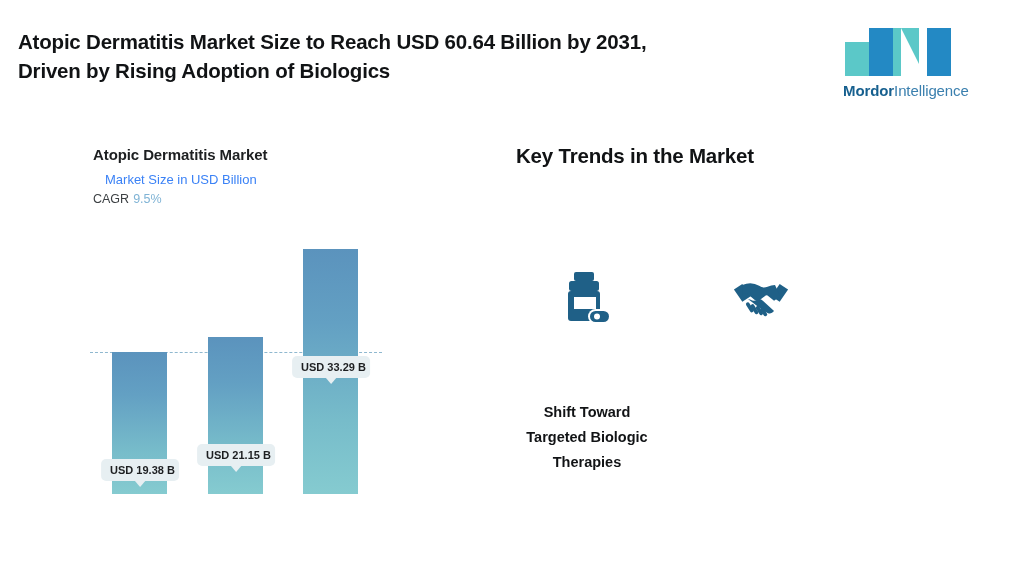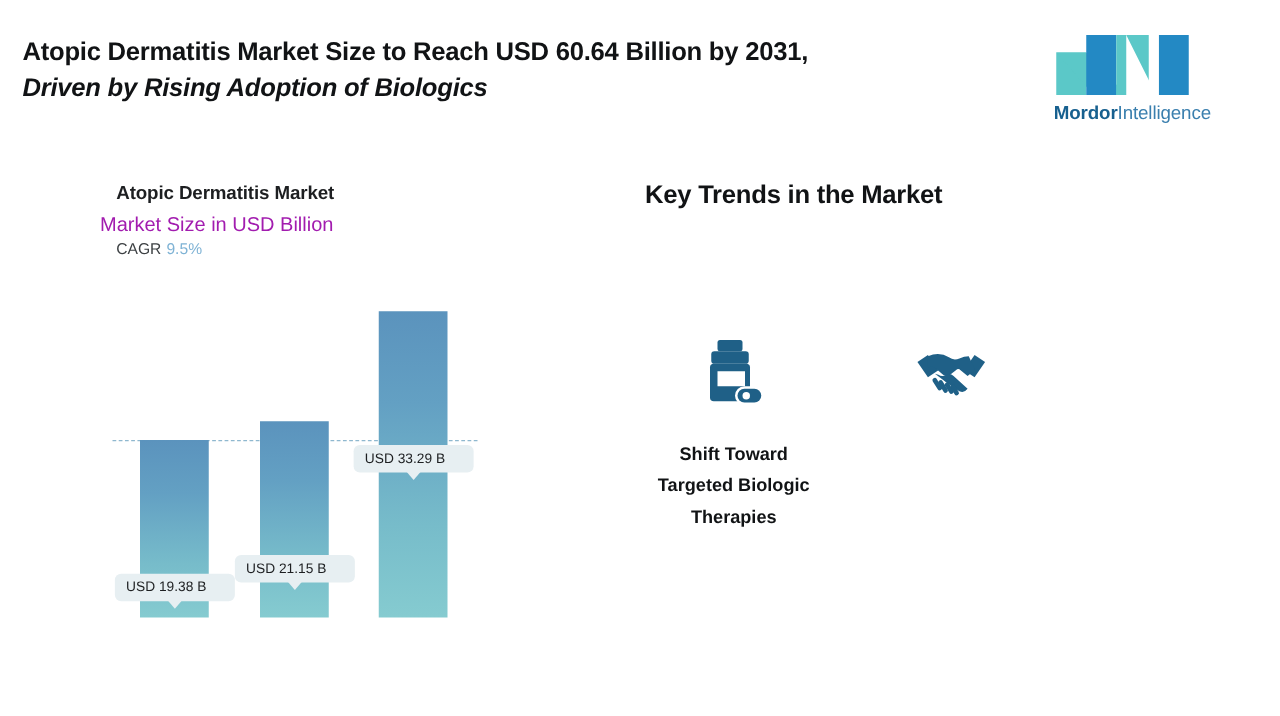--- a/index.html
+++ b/index.html
@@ -10,40 +10,40 @@
     overflow: hidden;
   }
   .page { position: relative; width: 1024px; height: 573px; background:#fff; }
 
   
   .header-title {
     position: absolute; left: 18px; top: 27px; width: 800px;
     font-size: 20.5px; font-weight: bold; color: #111315;
     line-height: 29px; letter-spacing: -0.2px;
   }
-  .header-title .line2 { display:block;font-style:italic; }
+  .header-title .line2 { display:block; }
 
   .logo-wrap { position:absolute; left: 843px; top: 26px; width: 110px; height: 75px; }
   .logo-mark { width: 110px; height: 52px; display:block; }
   .logo-text {
     margin-top: 4px; font-size: 15px; text-align:center;
     color:#1b6a9c; white-space:nowrap; letter-spacing:-0.1px;
   }
   .logo-text b { font-weight: bold; color:#17608f; }
   .logo-text span { font-weight: normal; color:#3a7fae; }
 
   
   .chart-panel { position:absolute; left:0; top:130px; width:420px; height:443px; }
   .chart-title {
     position:absolute; left:93px; top:16px;
     font-size:15px; font-weight:bold; color:#1d1f21; letter-spacing:-0.1px;
   }
   .chart-subtitle {
-    position:absolute; left:80px; top:42px;
-    font-size:16px; color:#a21caf;
+    position:absolute; left:105px; top:42px;
+    font-size:13px; color:#3b82f6;
   }
   .chart-cagr {
     position:absolute; left:93px; top:62px;
     font-size:12.5px; color:#3c4043;
   }
   .chart-cagr .cagr-value { color:#7fb3d5; margin-left:4px;margin-top:36px; }
 
   .plot { position:absolute; left:0; top:0; width:420px; height:443px; }
 
   .baseline {
@@ -55,40 +55,40 @@
     position:absolute; bottom:79px; width:55px;
     background: linear-gradient(to bottom, #5b93bd 0%, #63a0c3 30%, #77bcca 70%, #85cbd0 100%);
   }
   .bar-2025 { left:112px; height:142px; }
   .bar-2026 { left:208px; height:157px; }
   .bar-2031 { left:303px; height:245px; }
 
   .bar-label {
     position:absolute; transform: translateX(-50%);
     background:#e7eff2; color:#1d1f21;
-    font-size:11px; font-weight:normal;
-    padding:5px 23px 5px 9px; border-radius:5px; white-space:nowrap;text-align:right;
+    font-size:11px; font-weight:bold;
+    padding:5px 4px 5px 9px; border-radius:5px; white-space:nowrap;text-align:right;
   }
   .bar-label::after {
     content:""; position:absolute; left:50%; bottom:-6px; margin-left:-6px;
     width:0; height:0; border-left:6px solid transparent;
     border-right:6px solid transparent; border-top:7px solid #e7eff2;
   }
   .lbl-2025 { left:140px; top:329px; }
   .lbl-2026 { left:236px; top:314px; }
   .lbl-2031 { left:331px; top:226px; }
 
   
   .trends-panel { position:absolute; left:500px; top:130px; width:524px; height:443px;text-decoration:underline; }
   .trends-heading {
     position:absolute; left:16px; top:14px;
     font-size:20.5px; font-weight:bold; color:#111315; letter-spacing:-0.2px;
   }
   .trend-row { position:absolute; left:0; top:140px; width:524px; display:flex; }
-  .trend-card { width:174px; display:flex; flex-direction:column; align-items:center; }
+  .trend-card { width:174px; display:flex; flex-direction:column; align-items:center;gap:48px; }
   .trend-icon { width:56px; height:56px; display:flex; align-items:center; justify-content:center; }
   .trend-icon svg { display:block; }
   .trend-label {
     margin-top:26px; width:124px; text-align:center;
     font-size:14.5px; font-weight:bold; color:#111315; line-height:25px;
     word-break: break-word;
   }
 </style>
 </head>
 <body>

